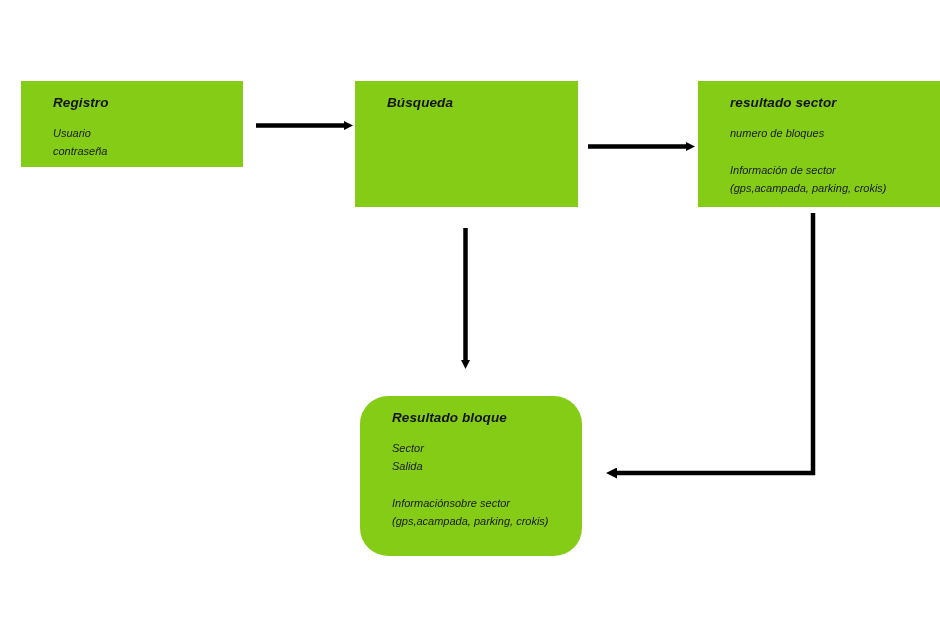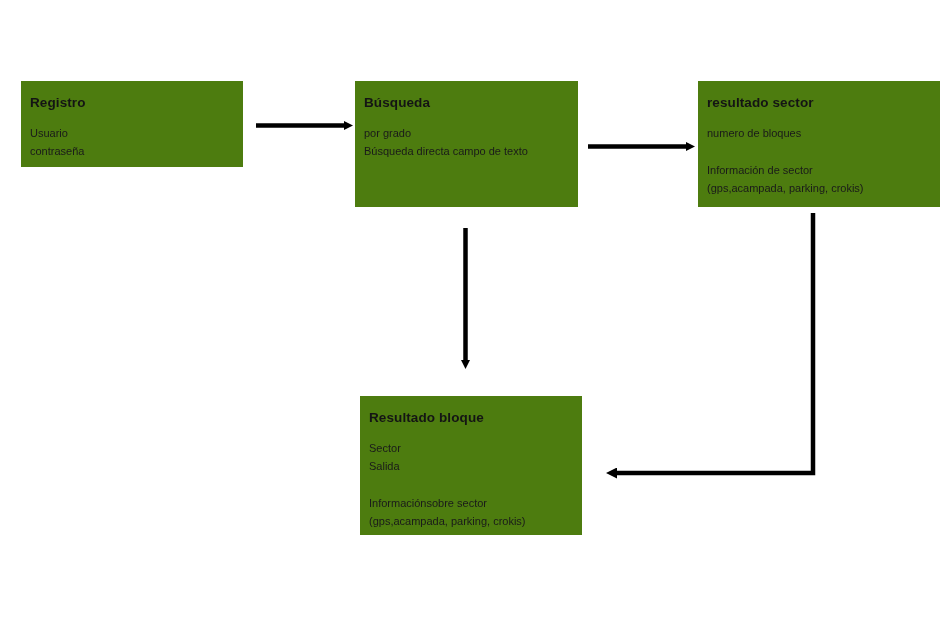--- a/index.html
+++ b/index.html
@@ -13,23 +13,24 @@
   }
   #canvas {
     position: relative;
     width: 940px;
     height: 627px;
     background: #ffffff;
     overflow: hidden;
   }
   .node {
     position: absolute;
-    background: #4d7c0f;
+    background: #84cc16;
     box-sizing: border-box;
-    padding: 14px 16px 12px 9px;
+    padding: 14px 16px 12px 32px;
+    font-style: italic;
   }
   .node-title {
     font-size: 13.5px;
     font-weight: bold;
     color: #141414;
     line-height: 1.25;
     margin: 0 0 12px 0;
     letter-spacing: 0.1px;
   }
   .line-group {
@@ -50,21 +51,21 @@
     top: 0;
     width: 940px;
     height: 627px;
     pointer-events: none;
   }
 
   
   #node-registro        { left: 21px;  top: 81px;  width: 222px; height: 86px; }
   #node-busqueda        { left: 355px; top: 81px;  width: 223px; height: 126px; }
   #node-resultado-sector{ left: 698px; top: 81px;  width: 264px; height: 126px; }
-  #node-resultado-bloque{ left: 360px; top: 396px; width: 222px; height: 139px; }
+  #node-resultado-bloque{ left: 360px; top: 396px; width: 222px; height: 160px; border-radius: 28px; }
 </style>
 </head>
 <body>
 
 <div id="canvas">
 
   <svg class="arrows" viewBox="0 0 940 627" width="940" height="627" aria-hidden="true">
     <defs>
       <marker id="arrow-right" markerWidth="9" markerHeight="9" refX="0" refY="4.5" orient="auto" markerUnits="userSpaceOnUse">
         <path d="M0,0 L9,4.5 L0,9 Z" fill="#000000"></path>
@@ -97,24 +98,20 @@
   <div class="node" id="node-registro">
     <div class="node-title">Registro</div>
     <div class="line-group">
       <div class="node-line">Usuario</div>
       <div class="node-line">contraseña</div>
     </div>
   </div>
 
   <div class="node" id="node-busqueda">
     <div class="node-title">Búsqueda</div>
-    <div class="line-group">
-      <div class="node-line">por grado</div>
-      <div class="node-line">Búsqueda directa campo de texto</div>
-    </div>
   </div>
 
   <div class="node" id="node-resultado-sector">
     <div class="node-title">resultado sector</div>
     <div class="line-group">
       <div class="node-line">numero de bloques</div>
     </div>
     <div class="line-group">
       <div class="node-line">Información de sector</div>
       <div class="node-line">(gps,acampada, parking, crokis)</div>

